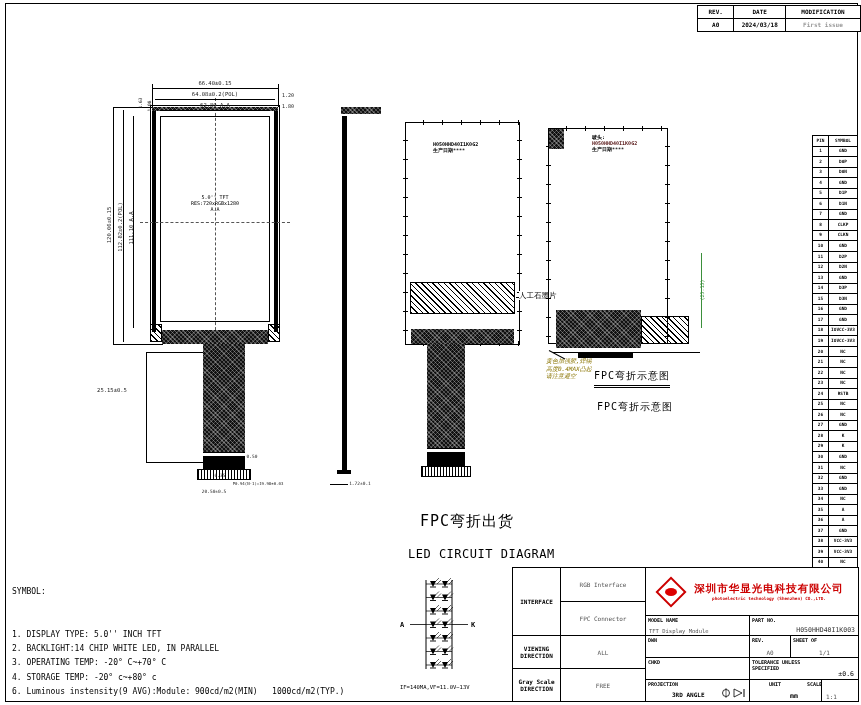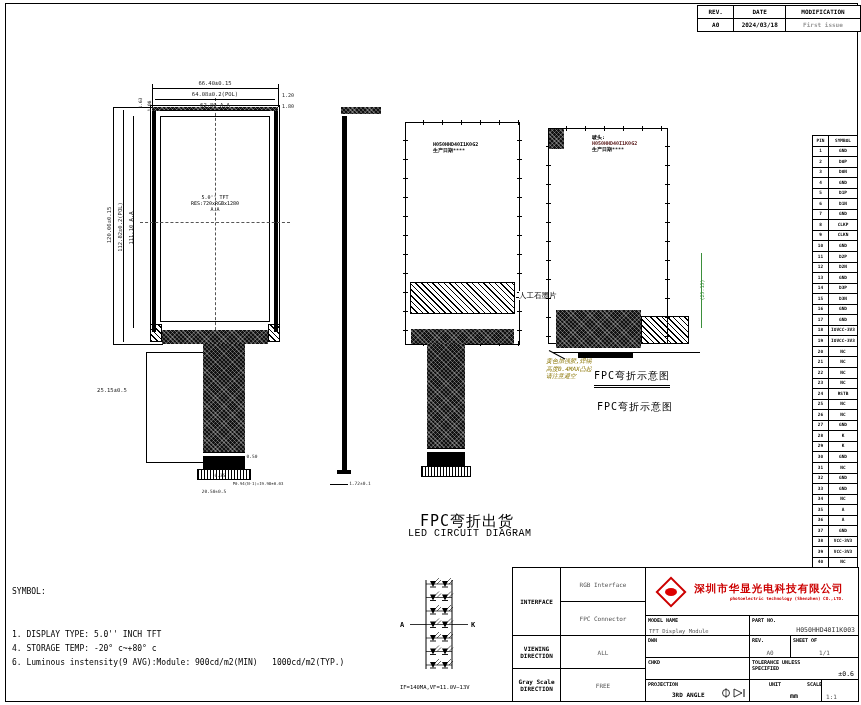--- a/index.html
+++ b/index.html
@@ -314,21 +314,21 @@
   <div class="yellow-note">
     <div>黄色加强胶,焊锡</div>
     <div>高度0.4MAX凸起</div>
     <div>请注意避空</div>
   </div>
   <div class="fpc-title dbl" style="left:594px;top:369px;">FPC弯折示意图</div>
   <div class="fpc-title" style="left:597px;top:400px;">FPC弯折示意图</div>
 
   <div class="fpc-title" style="left:420px;top:512px;font-size:15px;">FPC弯折出货</div>
 
-  <div class="cad" style="left:408px;top:528px;font-size:10px;letter-spacing:.5px;font-family:Liberation Mono, monospace;">LED CIRCUIT DIAGRAM</div>
+  <div class="cad" style="left:408px;top:547px;font-size:12px;letter-spacing:.5px;">LED CIRCUIT DIAGRAM</div>
   <svg id="led-svg" class="abs" style="left:392px;top:572px;" width="90" height="112" viewBox="0 0 90 112">
       <line x1="34" y1="8" x2="34" y2="97" stroke="#000" stroke-width="1"></line>
       <line x1="60" y1="8" x2="60" y2="97" stroke="#000" stroke-width="1"></line>
       <line x1="34" y1="12" x2="60" y2="12" stroke="#000" stroke-width="0.7"></line>
       <path d="M38 9 L44 9 L41 15 Z" fill="#000"></path>
       <line x1="38" y1="15" x2="44" y2="15" stroke="#000" stroke-width="0.9"></line>
       <line x1="43" y1="10" x2="47" y2="6" stroke="#000" stroke-width="0.6"></line>
       <line x1="45" y1="12" x2="49" y2="8" stroke="#000" stroke-width="0.6"></line>
       <path d="M50 9 L56 9 L53 15 Z" fill="#000"></path>
       <line x1="50" y1="15" x2="56" y2="15" stroke="#000" stroke-width="0.9"></line>
@@ -410,38 +410,38 @@
       <span class="dim" style="left: 252px; top: 457px; font-size: 4.5px; transform: translate(-50%, -50%);">0.50</span>
       <span class="dim" style="left: 220px; top: 476px; font-size: 4.5px; transform: translate(-50%, -50%);">0.35</span>
       <span class="dim" style="left: 258px; top: 484px; font-size: 4px; transform: translate(-50%, -50%);">P0.94(N-1)=19.98±0.03</span>
       <span class="dim" style="left: 214px; top: 492px; font-size: 4.5px; transform: translate(-50%, -50%);">20.50±0.5</span>
       <span class="dim" style="left: 360px; top: 484px; font-size: 4.5px; transform: translate(-50%, -50%);">1.72±0.1</span>
       <span class="dim" style="left: 702px; top: 290px; font-size: 5px; color: rgb(59, 143, 59); transform: translate(-50%, -50%) rotate(-90deg);">(25.15)</span>
     </div>
 
   <div class="notes">
     <div>SYMBOL:</div>
-    <div><div>1. DISPLAY TYPE: 5.0'' INCH TFT</div><div>4. STORAGE TEMP: -20° c~+80° c</div><div>6. Luminous instensity(9 AVG):Module: 900cd/m2(MIN)   1000cd/m2(TYP.)</div></div>
+    <div><div>1. DISPLAY TYPE: 5.0'' INCH TFT</div><div>2. BACKLIGHT:14 CHIP WHITE LED, IN PARALLEL</div><div>3. OPERATING TEMP: -20° C~+70° C</div><div>4. STORAGE TEMP: -20° c~+80° c</div><div>6. Luminous instensity(9 AVG):Module: 900cd/m2(MIN)   1000cd/m2(TYP.)</div></div>
   </div>
 
   <div class="tb">
     <div class="tbc cen" style="left:0;top:0;width:48px;height:68px;font-size:6px;font-weight:bold;">INTERFACE</div>
     <div class="tbc cen val" style="left:48px;top:0;width:85px;height:34px;">RGB Interface</div>
     <div class="tbc cen val" style="left:48px;top:34px;width:85px;height:34px;">FPC Connector</div>
     <div class="tbc cen" style="left:0;top:68px;width:48px;height:33px;font-size:6px;font-weight:bold;">VIEWING DIRECTION</div>
     <div class="tbc cen val" style="left:48px;top:68px;width:85px;height:33px;">ALL</div>
     <div class="tbc cen" style="left:0;top:101px;width:48px;height:32px;font-size:6px;font-weight:bold;border-bottom:none;">Gray Scale DIRECTION</div>
     <div class="tbc cen val" style="left:48px;top:101px;width:85px;height:32px;border-bottom:none;">FREE</div>
 
     <div class="tbc" style="left:133px;top:0;width:212px;height:48px;border-right:none;">
       <div style="display:flex;align-items:center;justify-content:center;height:100%;gap:12px;">
         <span style="display:inline-block;width:18px;height:18px;border:2px solid #c00;transform:rotate(45deg);position:relative;">
           <span style="position:absolute;left:3px;top:5px;width:12px;height:8px;background:#d00;border-radius:50%;transform:rotate(-45deg);"></span>
         </span>
-        <span style="display:inline-block;text-align:right;">
+        <span style="display:inline-block;text-align:center;">
           <span class="redtxt" style="display:block;font-size:10.5px;font-weight:bold;letter-spacing:1px;white-space:nowrap;">深圳市华显光电科技有限公司</span>
           <span class="redtxt" style="display:block;font-size:4.3px;font-weight:bold;white-space:nowrap;">photoelectric technology (Shenzhen) CO.,LTD.</span>
         </span>
       </div>
     </div>
 
     <div class="tbc" style="left:133px;top:48px;width:104px;height:20px;">
       <span class="lab">MODEL NAME</span>
       <span class="val" style="position:absolute;left:3px;bottom:1px;font-size:5.5px;">TFT Display Module</span>
     </div>

